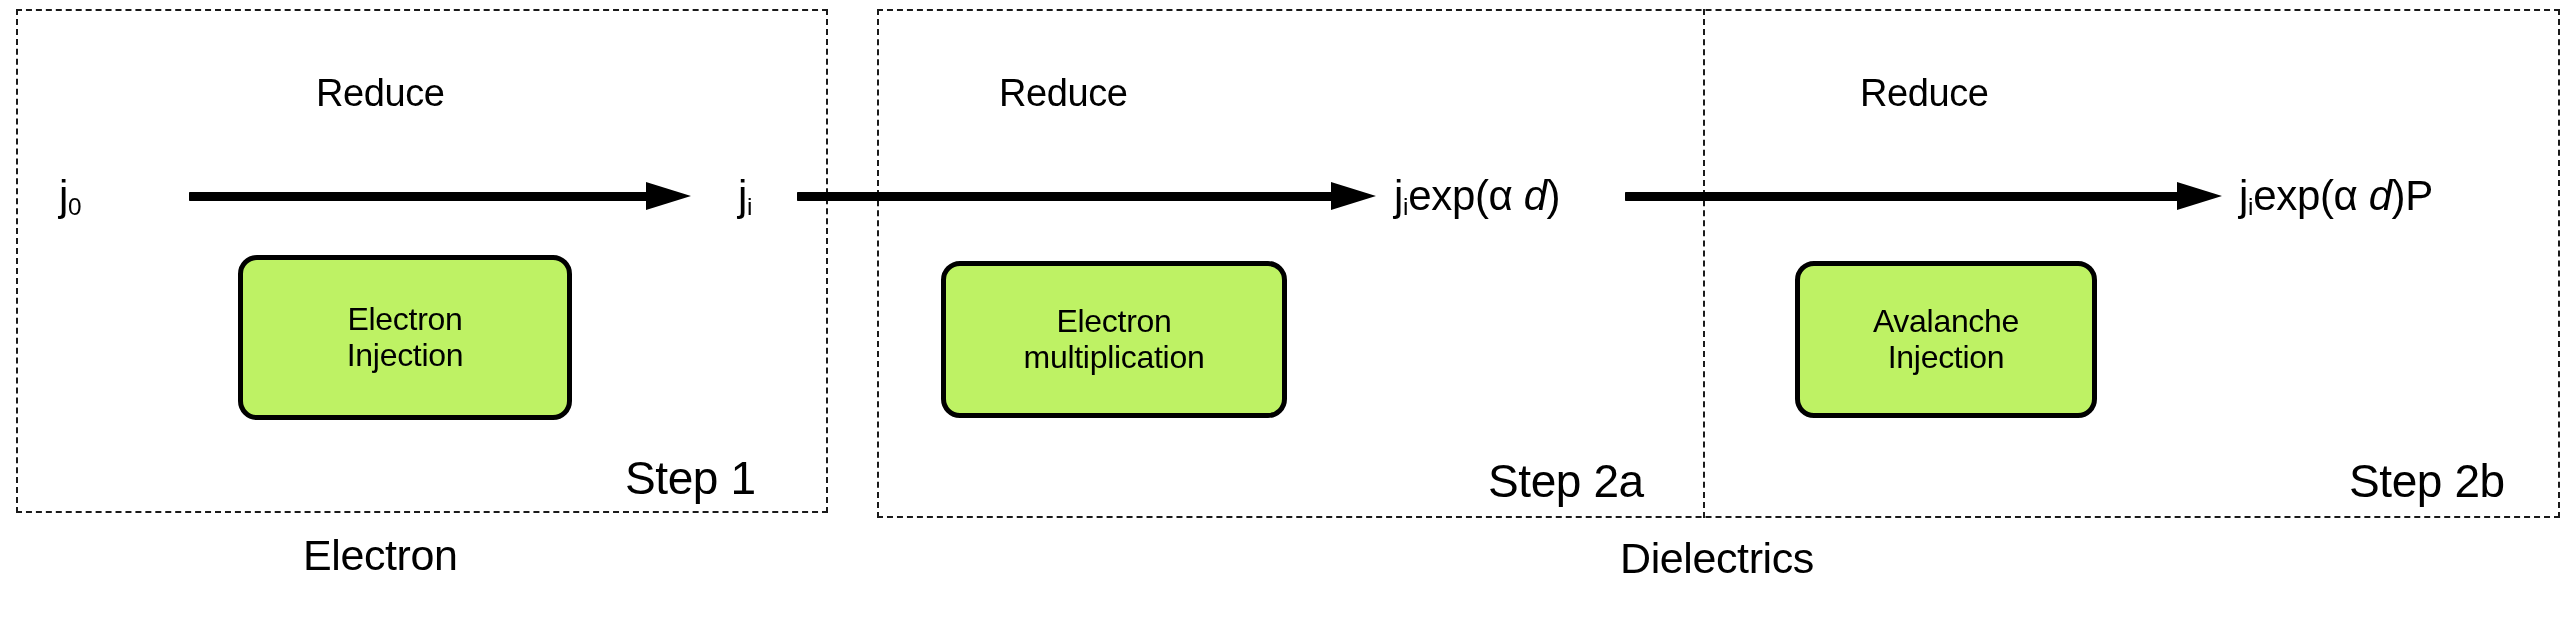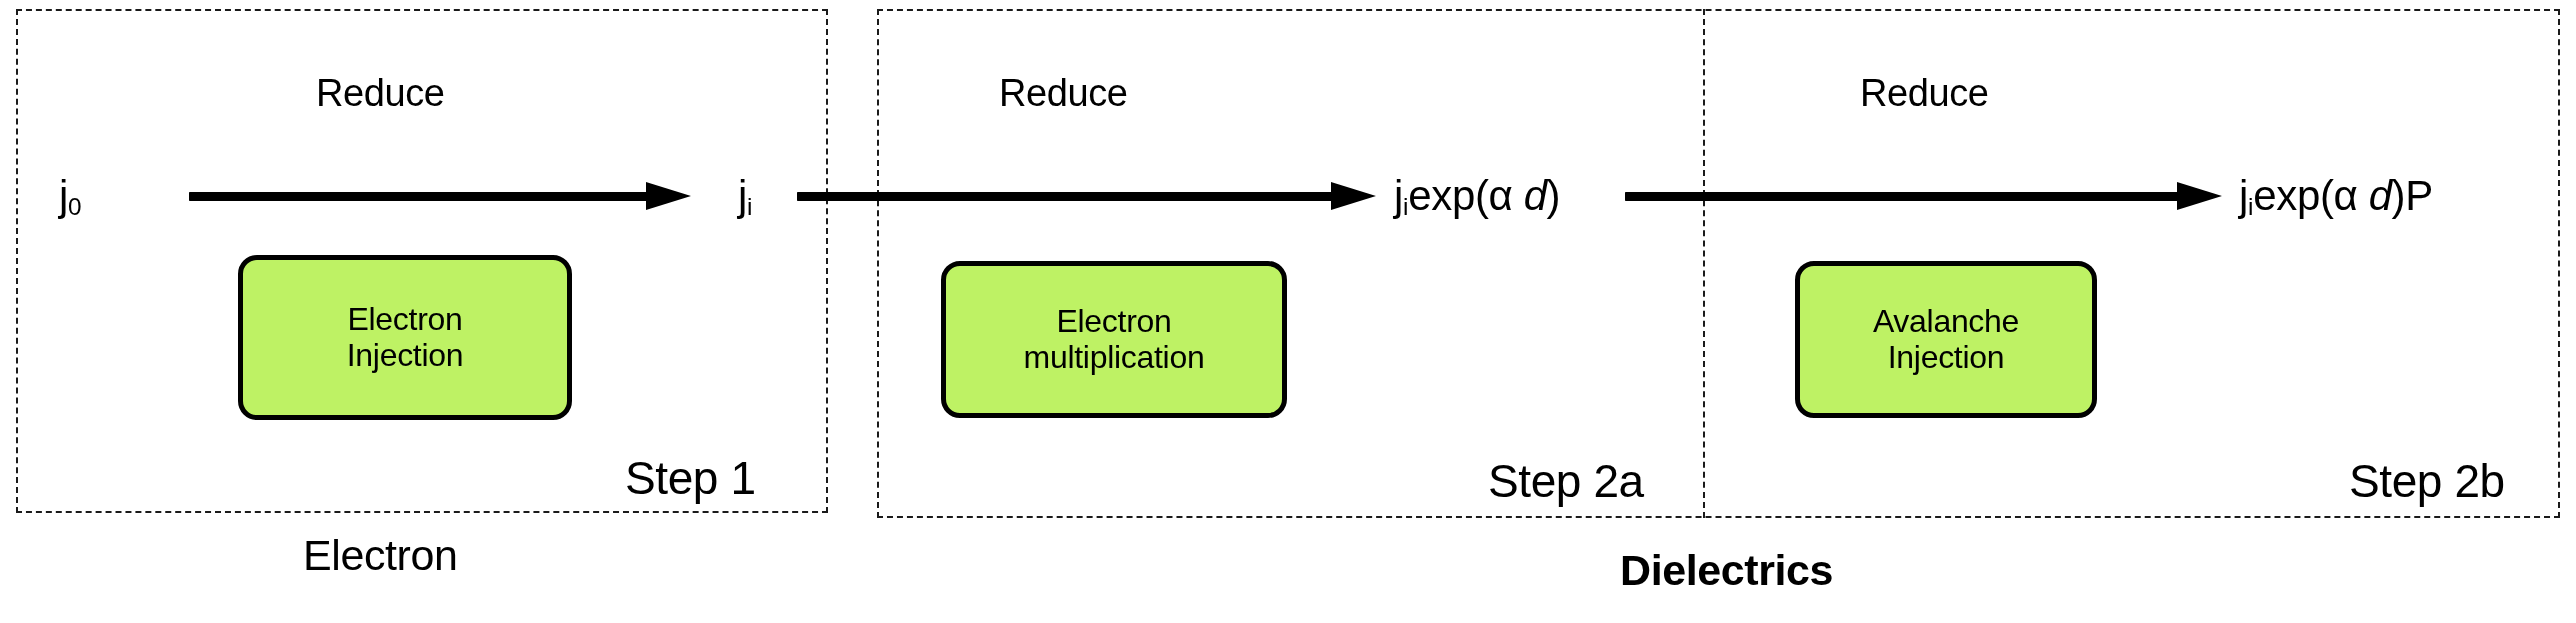--- a/index.html
+++ b/index.html
@@ -135,16 +135,16 @@
 
   <div class="rbox" style="left:1795px;top:261px;width:302px;height:157px;">
     <span>Avalanche</span>
     <span>Injection</span>
   </div>
 
   <div class="txt steplbl" style="left:2349px;top:454px;">Step 2b</div>
 
   <div class="txt region" style="left:303px;top:531px;">Electron</div>
 
-  <div class="txt region" style="left:1620px;top:546px;font-weight:bold;">Dielectrics</div>
+  <div class="txt region" style="left:1620px;top:534px;">Dielectrics</div>
 
 </div>
 
 
 </body></html>

